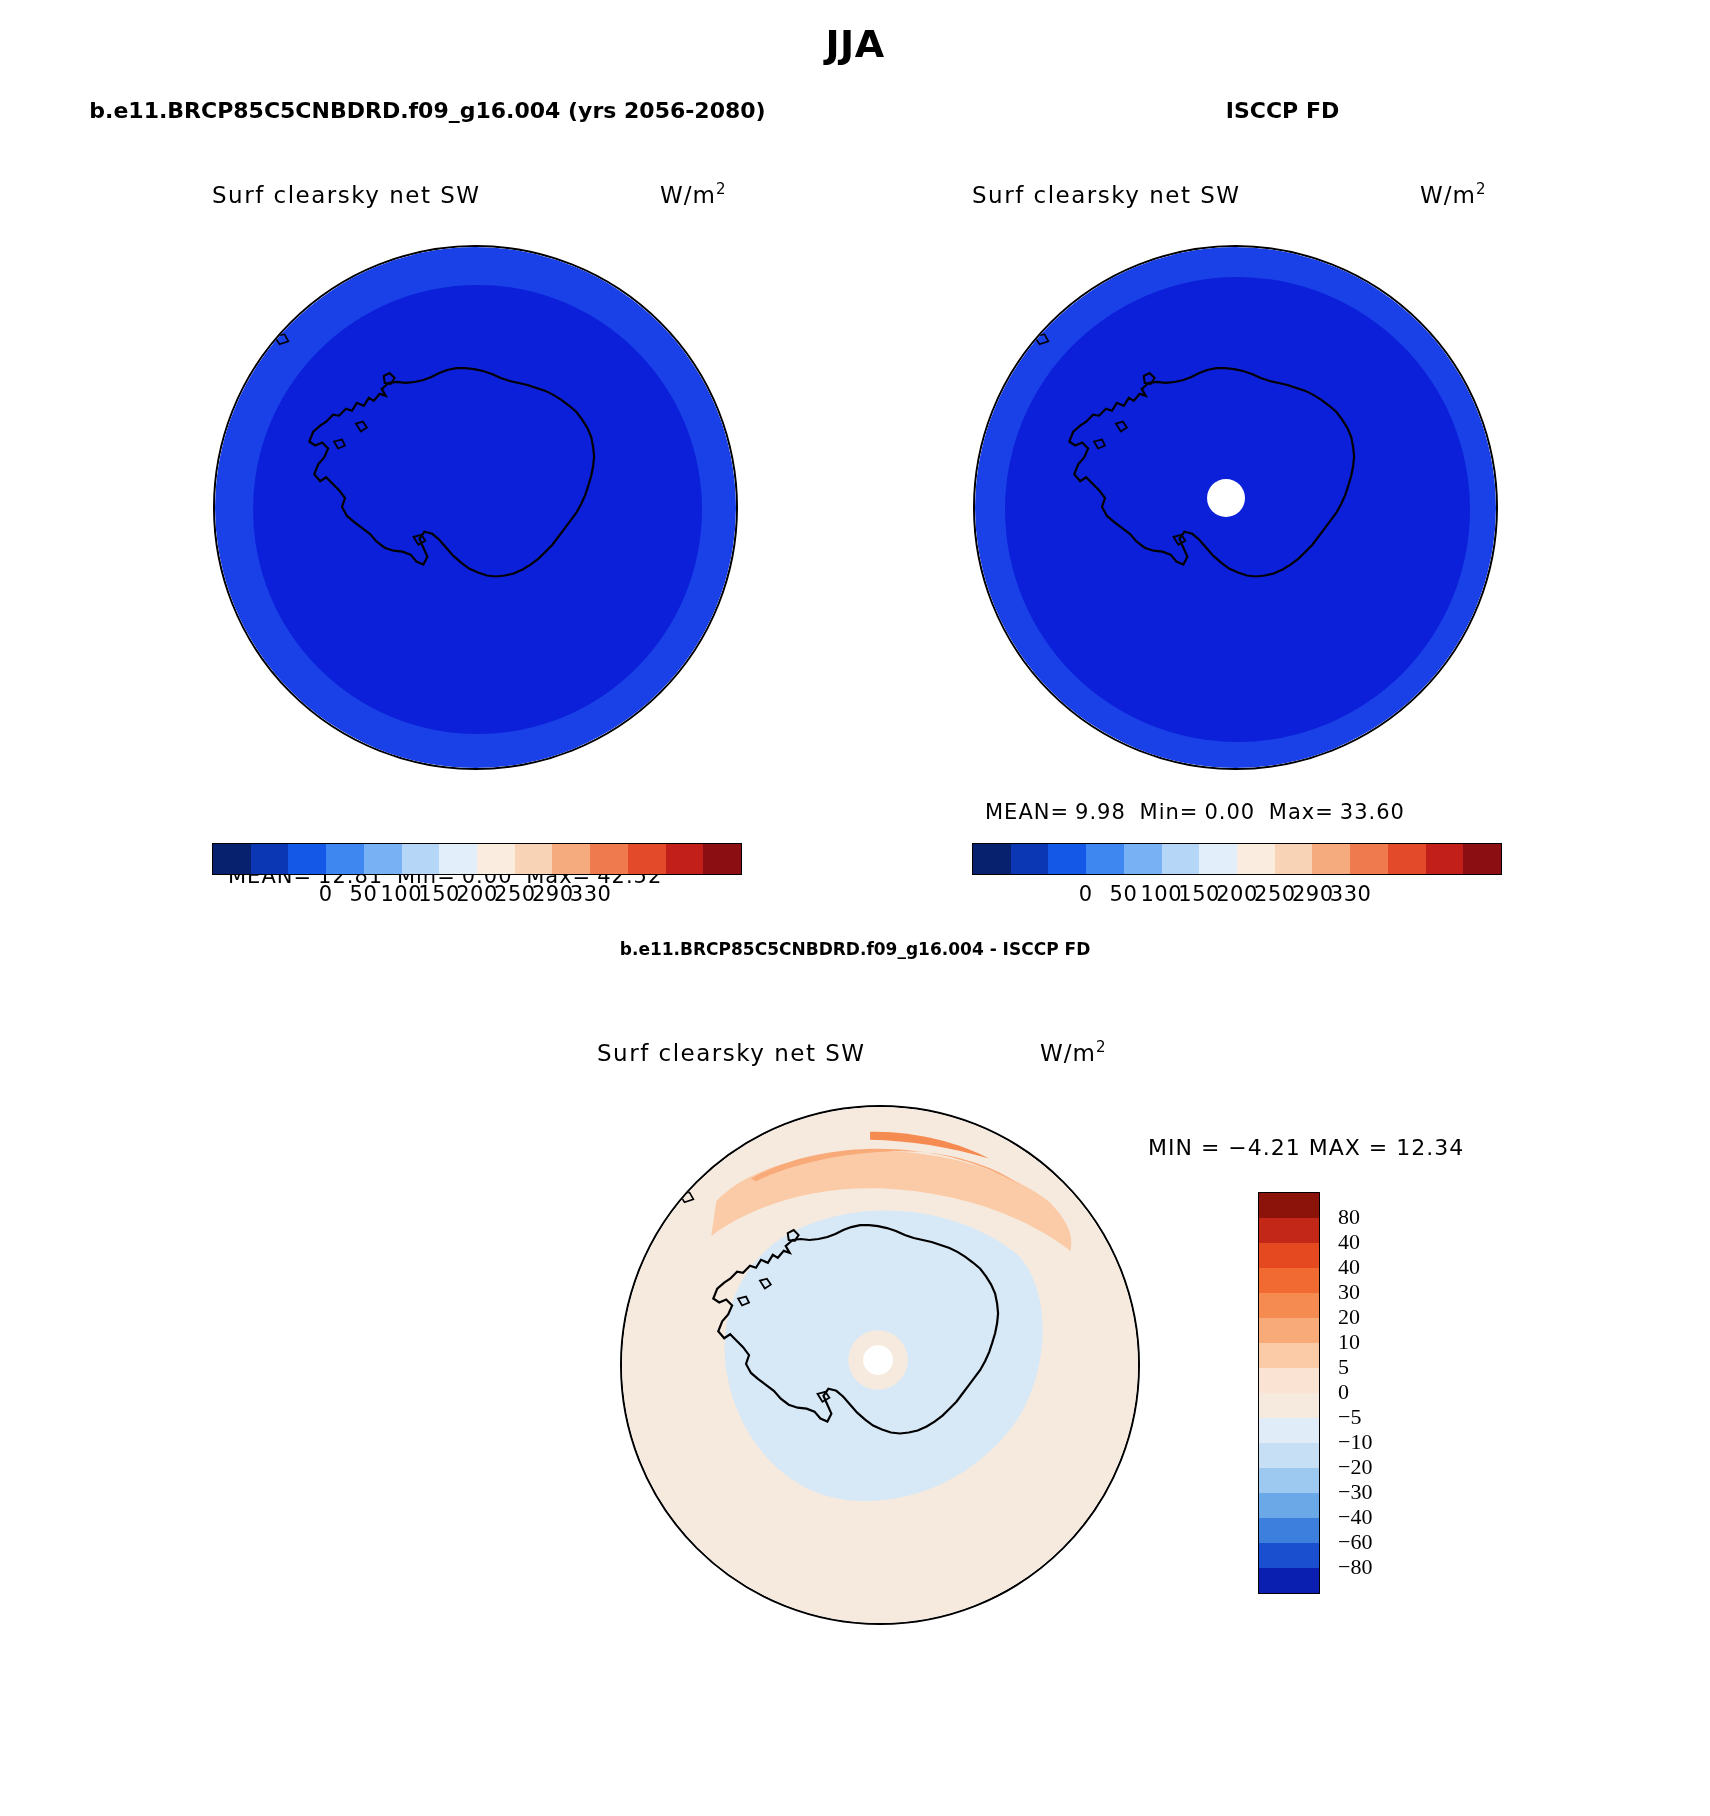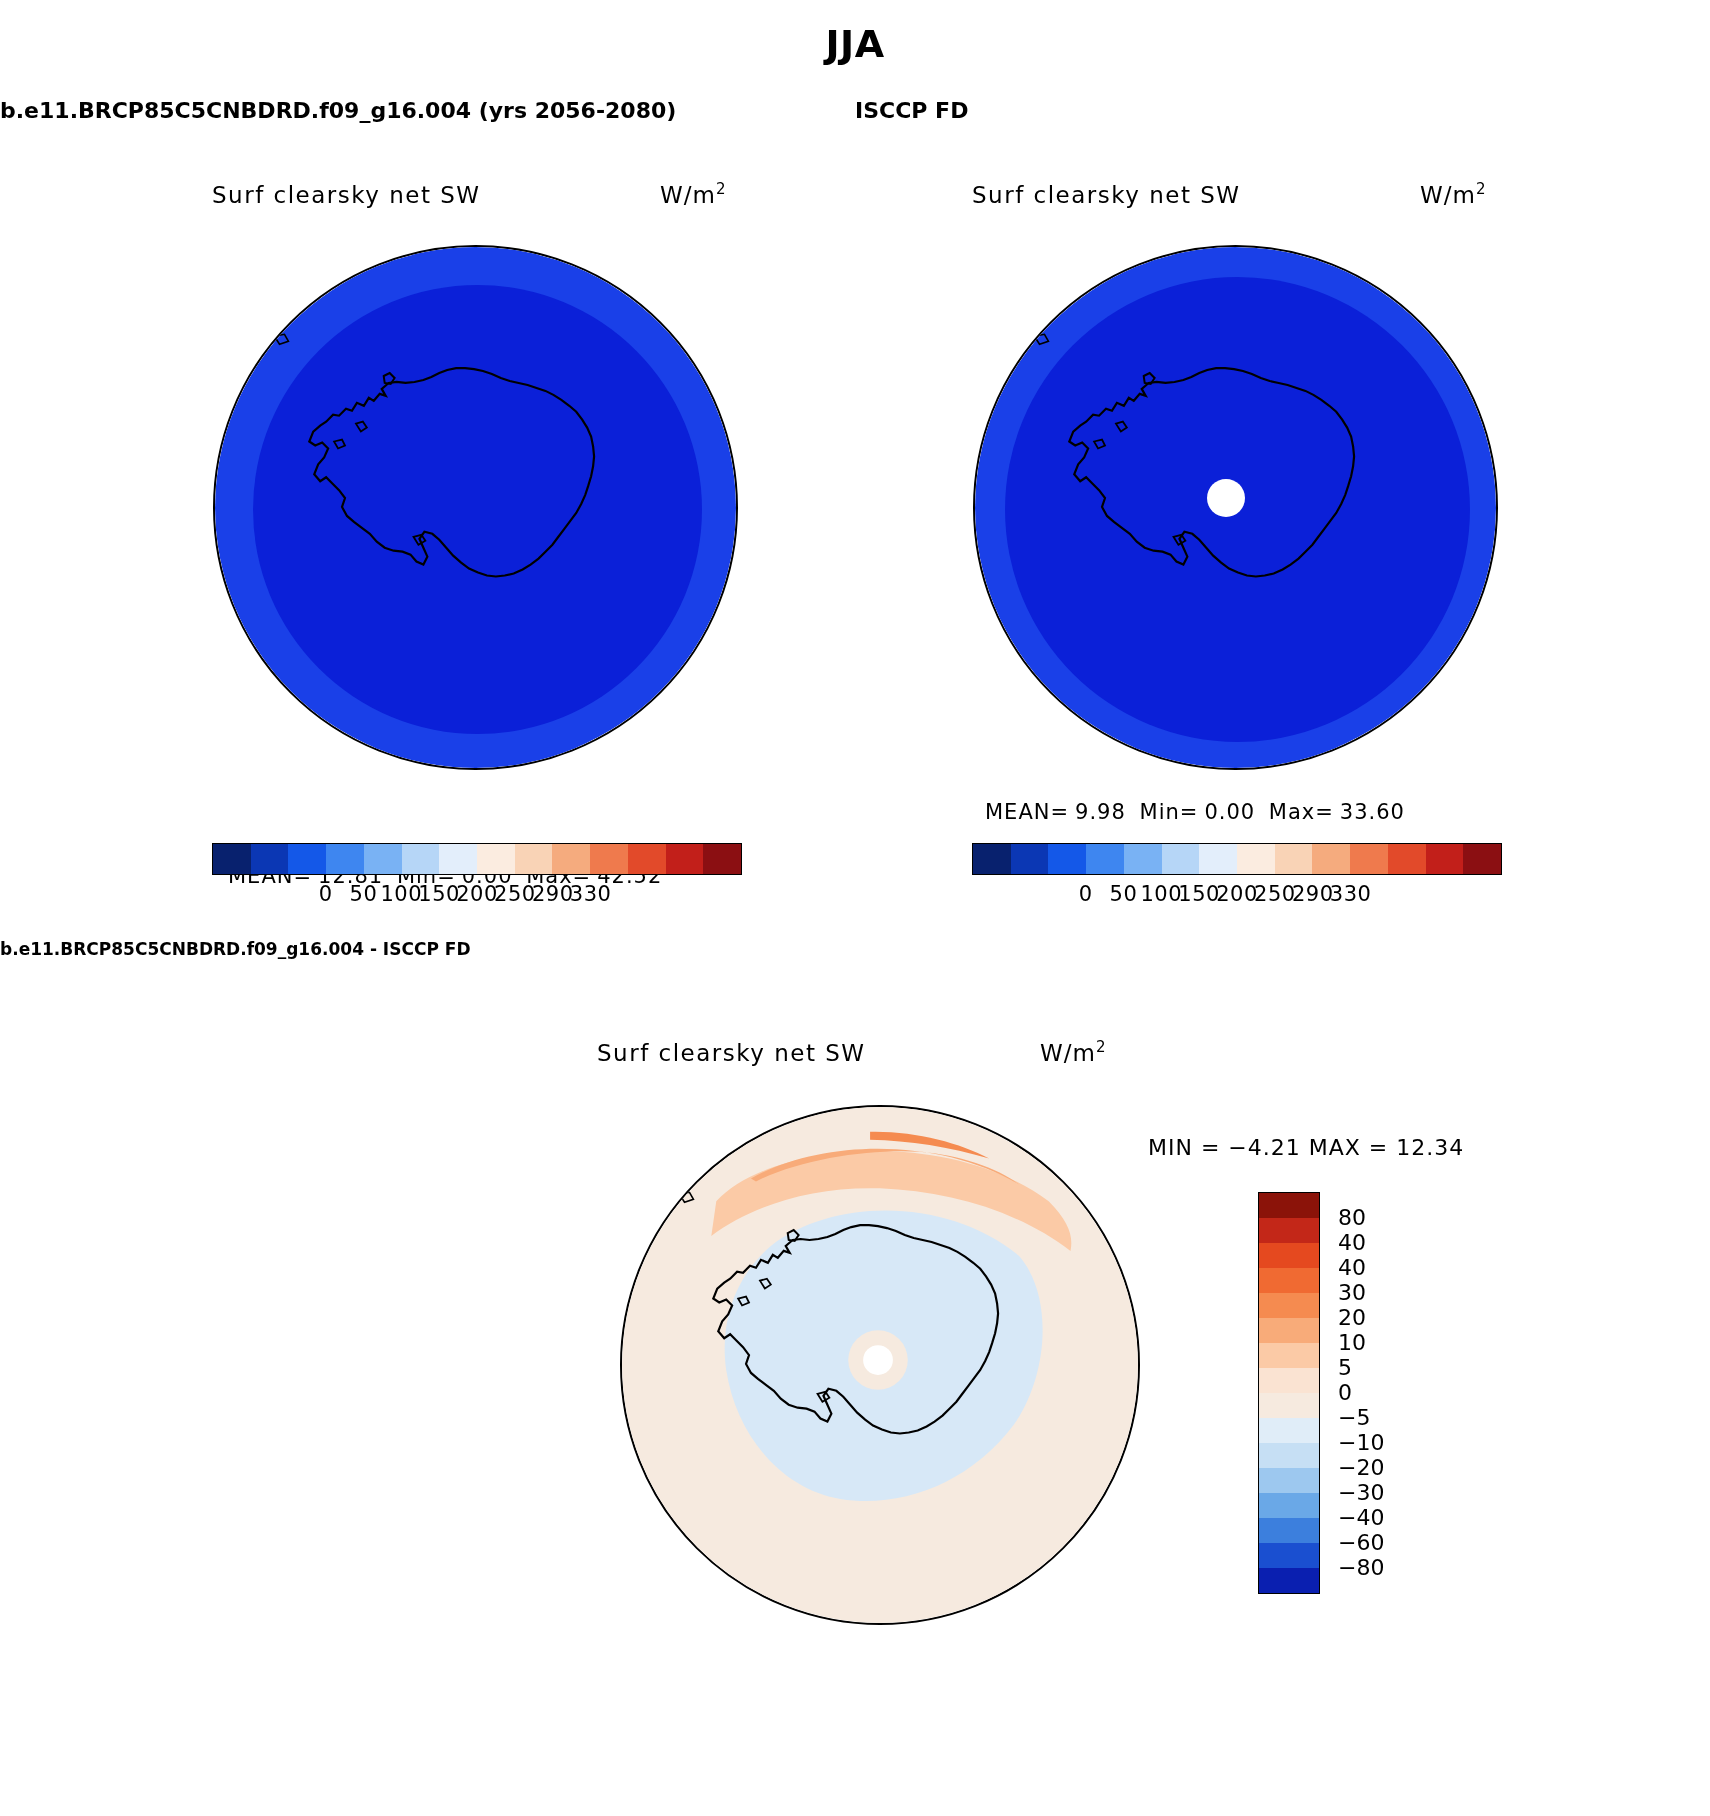--- a/index.html
+++ b/index.html
@@ -27,21 +27,21 @@
     width: 1710px;
     text-align: center;
     font-size: 38px;
     font-weight: bold;
     letter-spacing: 0.5px;
   }
   .panel-title {
     position: absolute;
     font-size: 22px;
     font-weight: bold;
-    text-align: left;
+    text-align: center;
     white-space: nowrap;
   }
   .panel-title.left  { top: 98px; left: 0px;   width: 855px; }
   .panel-title.right { top: 98px; left: 855px; width: 855px; }
   .panel-title.diff  { top: 939px; left: 0px;  width: 1710px; font-size: 17px; }
 
   .sub-label {
     position: absolute;
     font-size: 23px;
     font-family: "DejaVu Sans", sans-serif;
@@ -123,20 +123,21 @@
   .vbar {
     position: absolute;
     width: 60px;
     border: 1.5px solid #000;
     box-sizing: content-box;
   }
   .vbar div { width: 100%; }
   .vbar-labels {
     position: absolute;
     font-size: 22px;
+    font-family: Liberation Serif, serif;
   }
   .vbar-labels span {
     position: absolute;
     white-space: nowrap;
     transform: translateY(-50%);
   }
   .minmax {
     position: absolute;
     font-size: 22px;
     letter-spacing: 1px;

